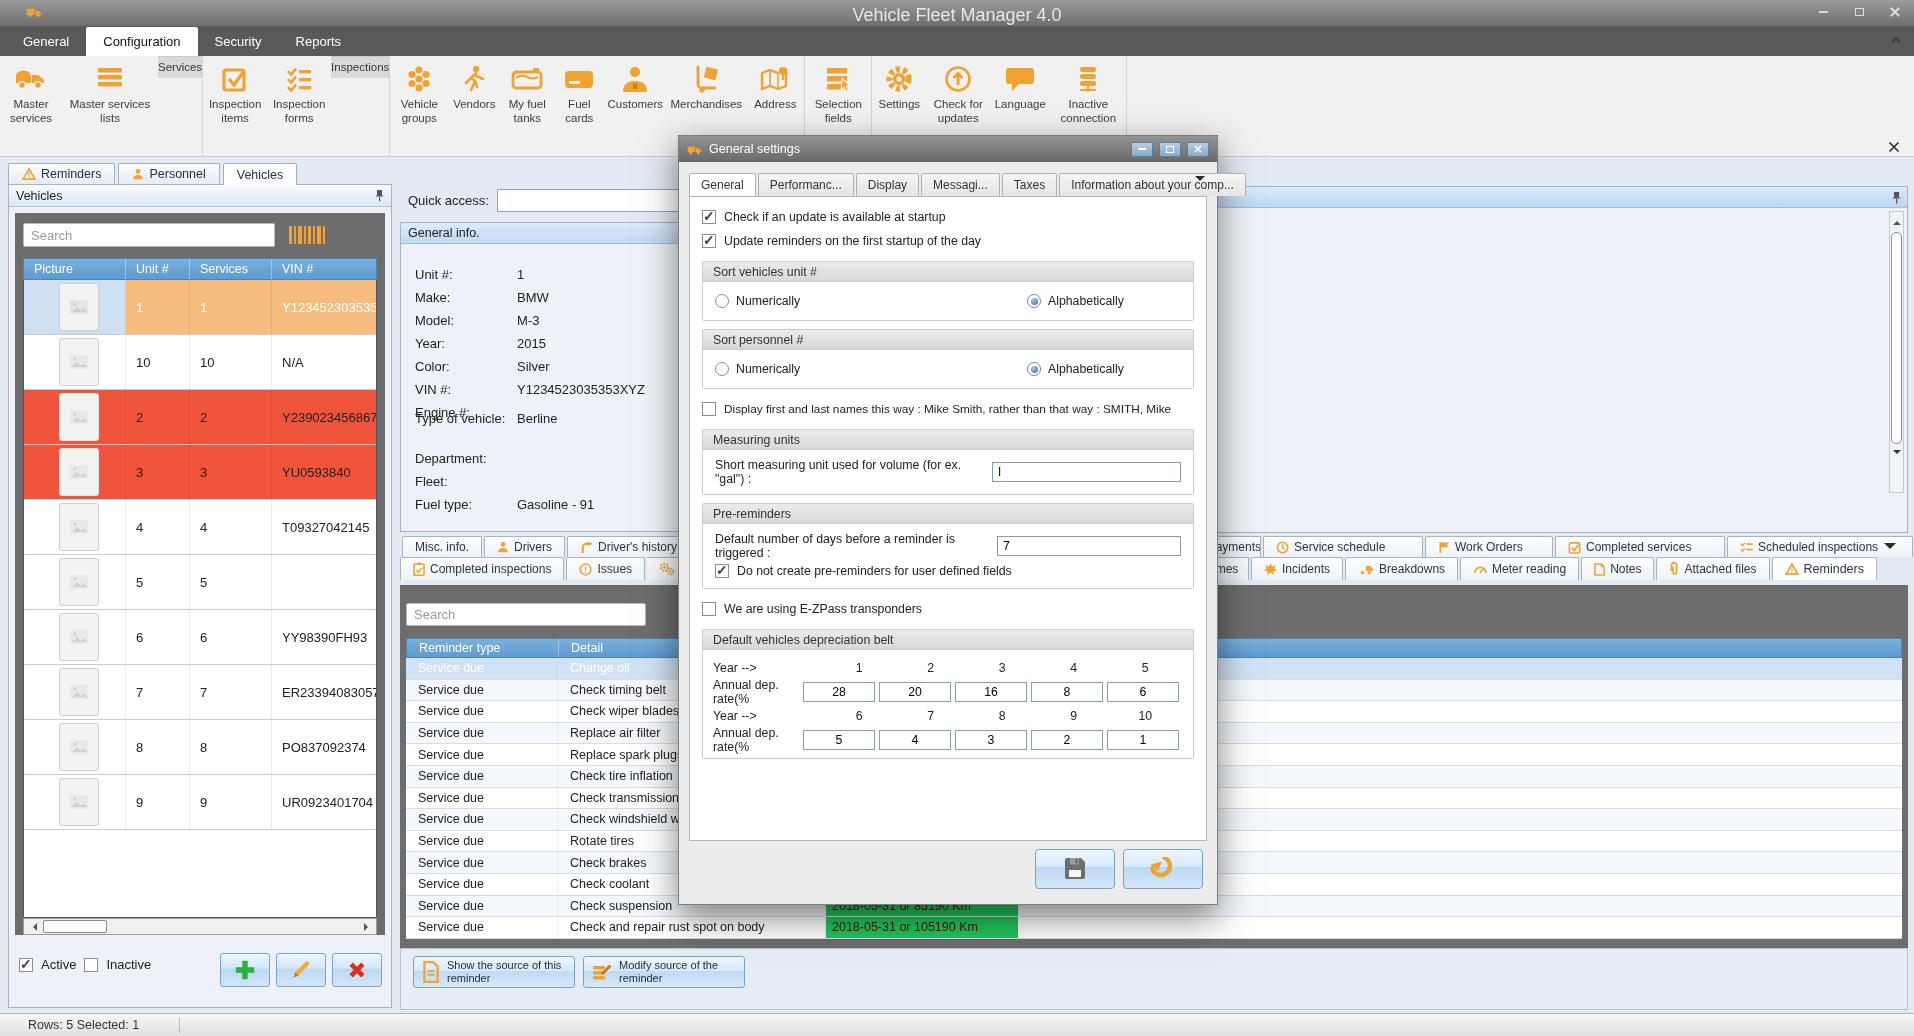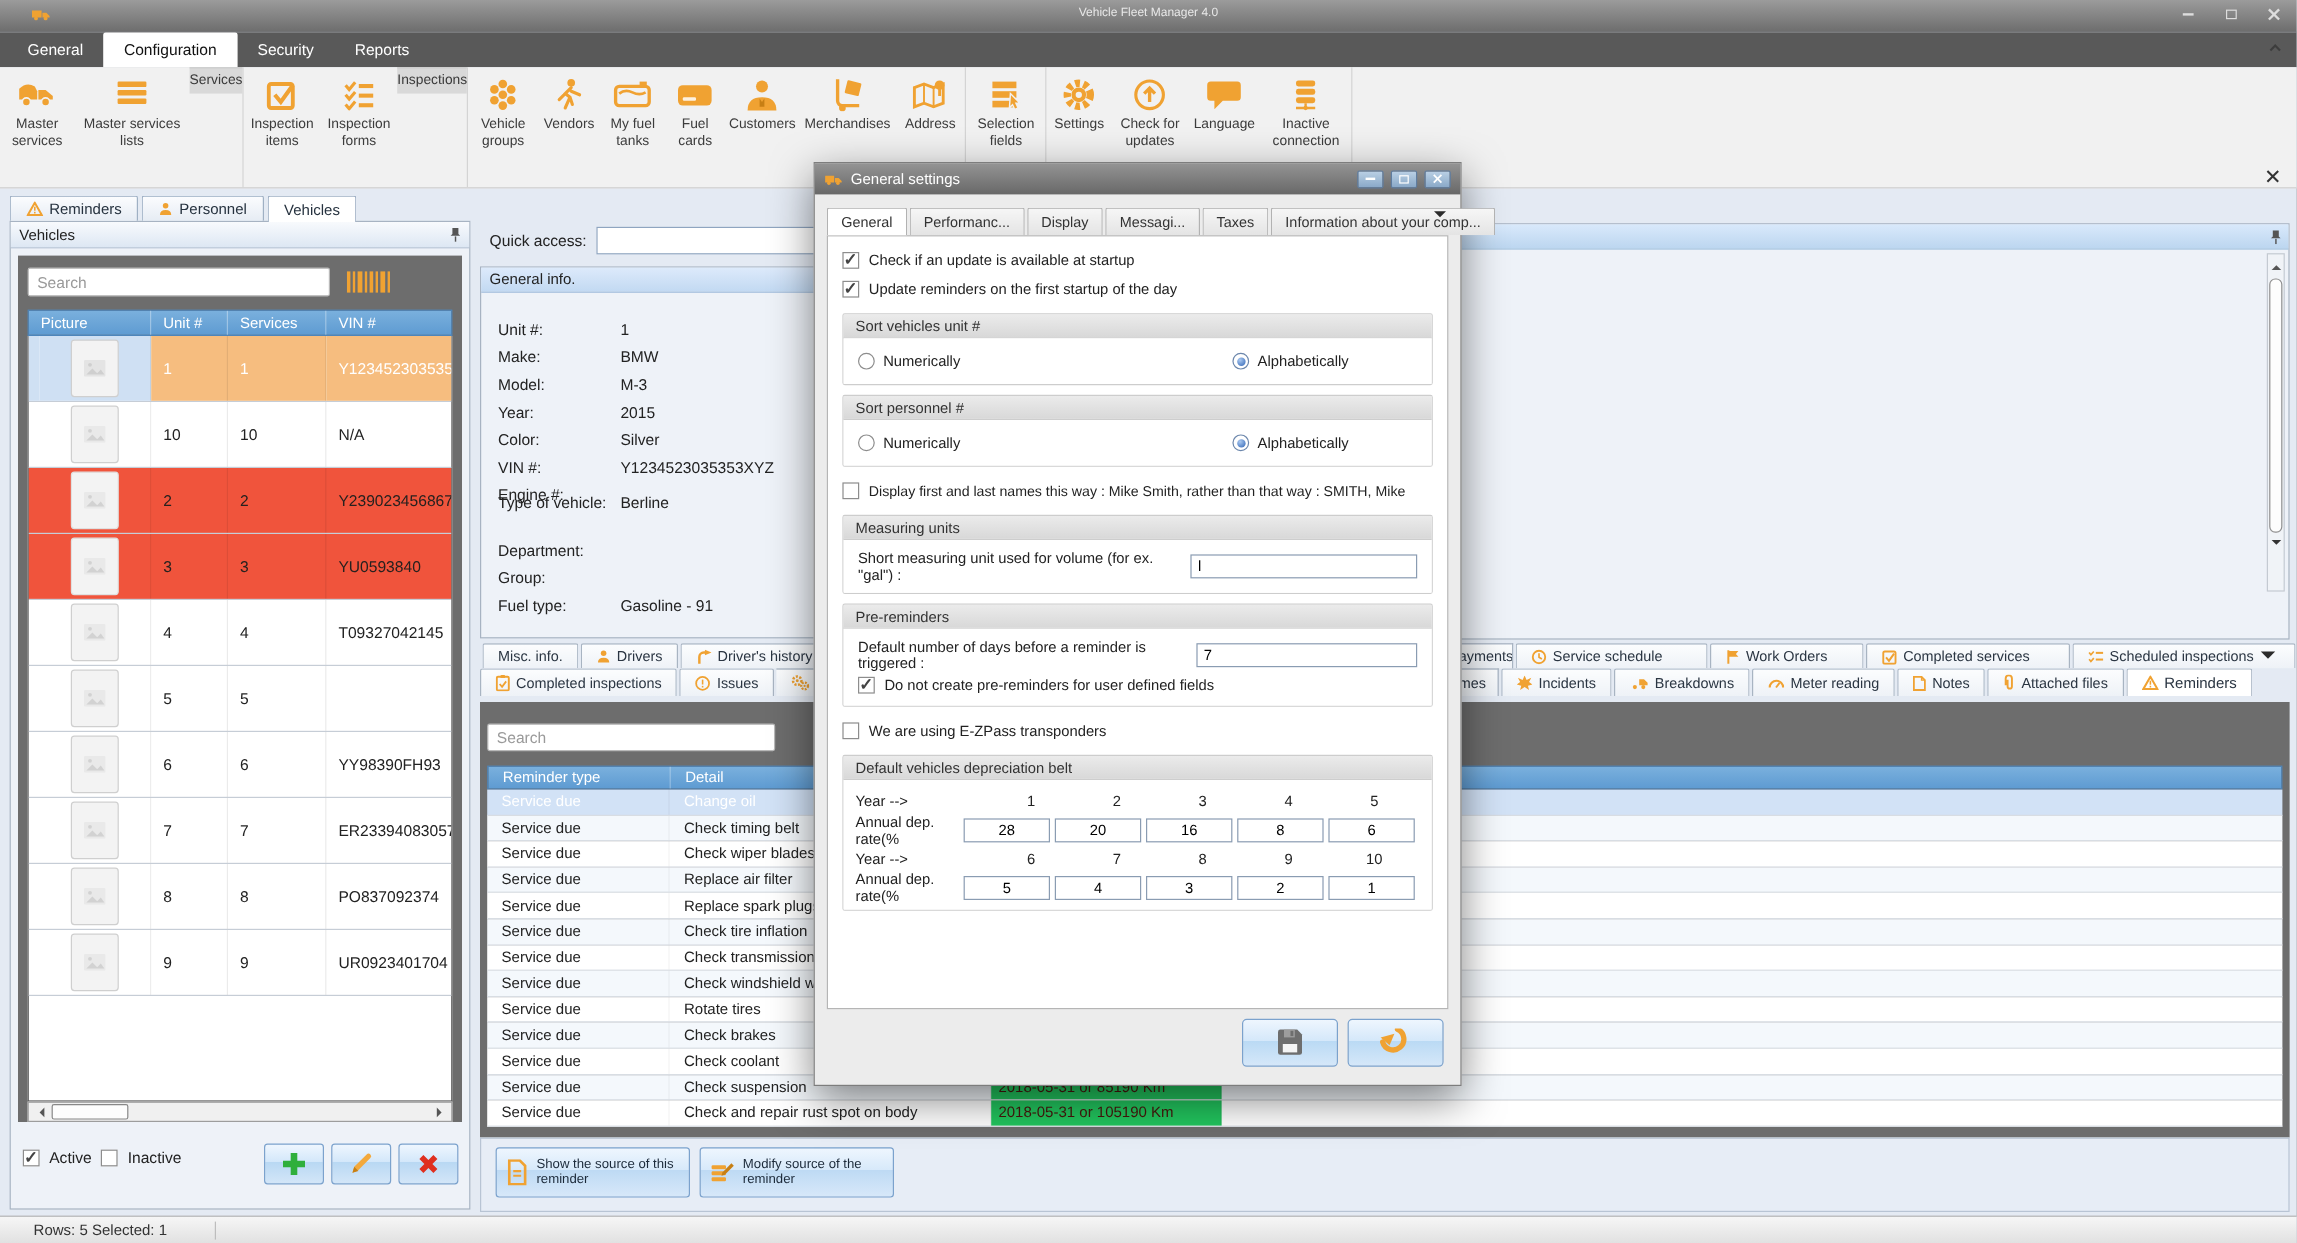--- a/index.html
+++ b/index.html
@@ -1,21 +1,21 @@
 <!DOCTYPE html>
 <html><head>
 <meta charset="utf-8">
 <style>
   *{box-sizing:border-box;margin:0;padding:0}
   body{margin:0;background:#888;font-family:"Liberation Sans",sans-serif}
   #app{position:relative;width:1914px;height:1036px;background:#e4eaf3;overflow:hidden;font-size:12.5px;color:#222}
   svg{display:block}
   
   .titlebar{position:absolute;left:0;top:0;right:0;height:27px;background:linear-gradient(#9b9b9b,#6e6e6e);border-bottom:1px solid #5c5c5c}
-  .titlebar .title{position:absolute;left:0;right:0;top:5px;text-align:center;color:#e8e8e8;font-size:10px}
+  .titlebar .title{position:absolute;left:0;right:0;top:5px;text-align:center;color:#e8e8e8;font-size:18px}
   .app-icon{position:absolute;left:26px;top:6px}
   .winctl{position:absolute;right:6px;top:4px;display:flex;gap:10px}
   .wbtn{width:26px;height:16px;display:flex;align-items:center;justify-content:center}
   .glyph-min{width:9px;height:2px;background:#ddd}
   .glyph-rest{width:9px;height:8px;border:1.5px solid #ddd}
   .xline{position:relative;width:10px;height:10px}
   .xline::before,.xline::after{content:"";position:absolute;left:4px;top:-1px;width:2px;height:12px;background:#ddd}
   .xline::before{transform:rotate(45deg)}.xline::after{transform:rotate(-45deg)}
   
   .menubar{position:absolute;left:0;top:27px;right:0;height:29px;background:#595959;display:flex;padding-left:6px}
@@ -99,21 +99,21 @@
   .rem-grid{position:absolute;left:400px;top:585px;width:1508px;height:363px;background:#6d6d6d;padding:18px 6px 0 6px}
   .rem-head{display:flex;height:20px;margin-top:12px;background:linear-gradient(#7ab0dd,#5e9bd2);border:1px solid #4d85bb;color:#fff;font-size:12.5px}
   .rhc{display:flex;align-items:center;padding-left:12px;border-right:1px solid rgba(255,255,255,.3)}
   .rrow{display:flex;height:21.6px;background:#fff;border-bottom:1px solid #d8dde3;font-size:12.5px}
   .rrow:nth-child(even){background:#f4f8fc}
   .rrow.sel{background:#d2e2f6;color:#fff}
   .rc{display:flex;align-items:center;padding-left:12px;overflow:hidden;white-space:nowrap;border-right:1px solid rgba(0,0,0,.05)}
   .rc.t{width:152px}.rc.d{width:268px}.rc.due{width:192px;padding-left:6px}.rc.rest{flex:1;border-right:none}
   .rc.red{background:#22c55e;color:#47170c}
   .rem-footer{position:absolute;left:400px;top:948px;width:1508px;height:62px;background:#e7edf6;border:1px solid #b8c4d4;display:flex;align-items:flex-start;padding:7px 0 0 12px;gap:8px}
-  .src-btn{width:162px;height:42px;border:1px solid #7ba2cd;border-radius:3px;background:linear-gradient(#eef6fe 0%,#d7e9fa 45%,#bedaf4 46%,#d7e8f9 100%);display:flex;align-items:center;gap:7px;padding:0 8px;font-size:11px;color:#1c2a3a;text-align:left;line-height:1.15}
+  .src-btn{width:162px;height:32px;border:1px solid #7ba2cd;border-radius:3px;background:linear-gradient(#eef6fe 0%,#d7e9fa 45%,#bedaf4 46%,#d7e8f9 100%);display:flex;align-items:center;gap:7px;padding:0 8px;font-size:11px;color:#1c2a3a;text-align:left;line-height:1.15}
   
   .dialog{position:absolute;left:678px;top:135px;width:540px;height:770px;background:#ececec;border:1px solid #7d7d7d;box-shadow:0 12px 34px rgba(0,0,0,.5);z-index:50}
   .dlg-title{height:26px;background:linear-gradient(#949494,#686868);display:flex;align-items:center;padding:0 8px;color:#fff;font-size:12.5px;gap:7px}
   .dlg-title .sp{flex:1}
   .dlg-ctl{display:flex;gap:6px}
   .dbtn{width:22px;height:15px;background:linear-gradient(#b9cfe4,#8aa9c8);border:1px solid #5f7da0;border-radius:2px;display:flex;align-items:center;justify-content:center}
   .dbtn .glyph-min{background:#fff;width:8px}
   .dbtn .glyph-rest{border-color:#fff;width:8px;height:7px;border-width:1.2px}
   .dbtn .xline{transform:scale(.75)}
   .dbtn .xline::before,.dbtn .xline::after{background:#fff}
@@ -682,21 +682,21 @@
       </div>
     <div class="gfield" style="top:188px">
         <span class="gfl">Type of vehicle:</span>
         <span class="gfv">Berline</span>
       </div>
     <div class="gfield" style="top:228px">
         <span class="gfl">Department:</span>
         <span class="gfv"></span>
       </div>
     <div class="gfield" style="top:251px">
-        <span class="gfl">Group:</span>
+        <span class="gfl">Fleet:</span>
         <span class="gfv"></span>
       </div>
     <div class="gfield" style="top:274px">
         <span class="gfl">Fuel type:</span>
         <span class="gfv">Gasoline - 91</span>
       </div>
   </div>
 
   <div class="right-panel">
     <div class="rp-h">

